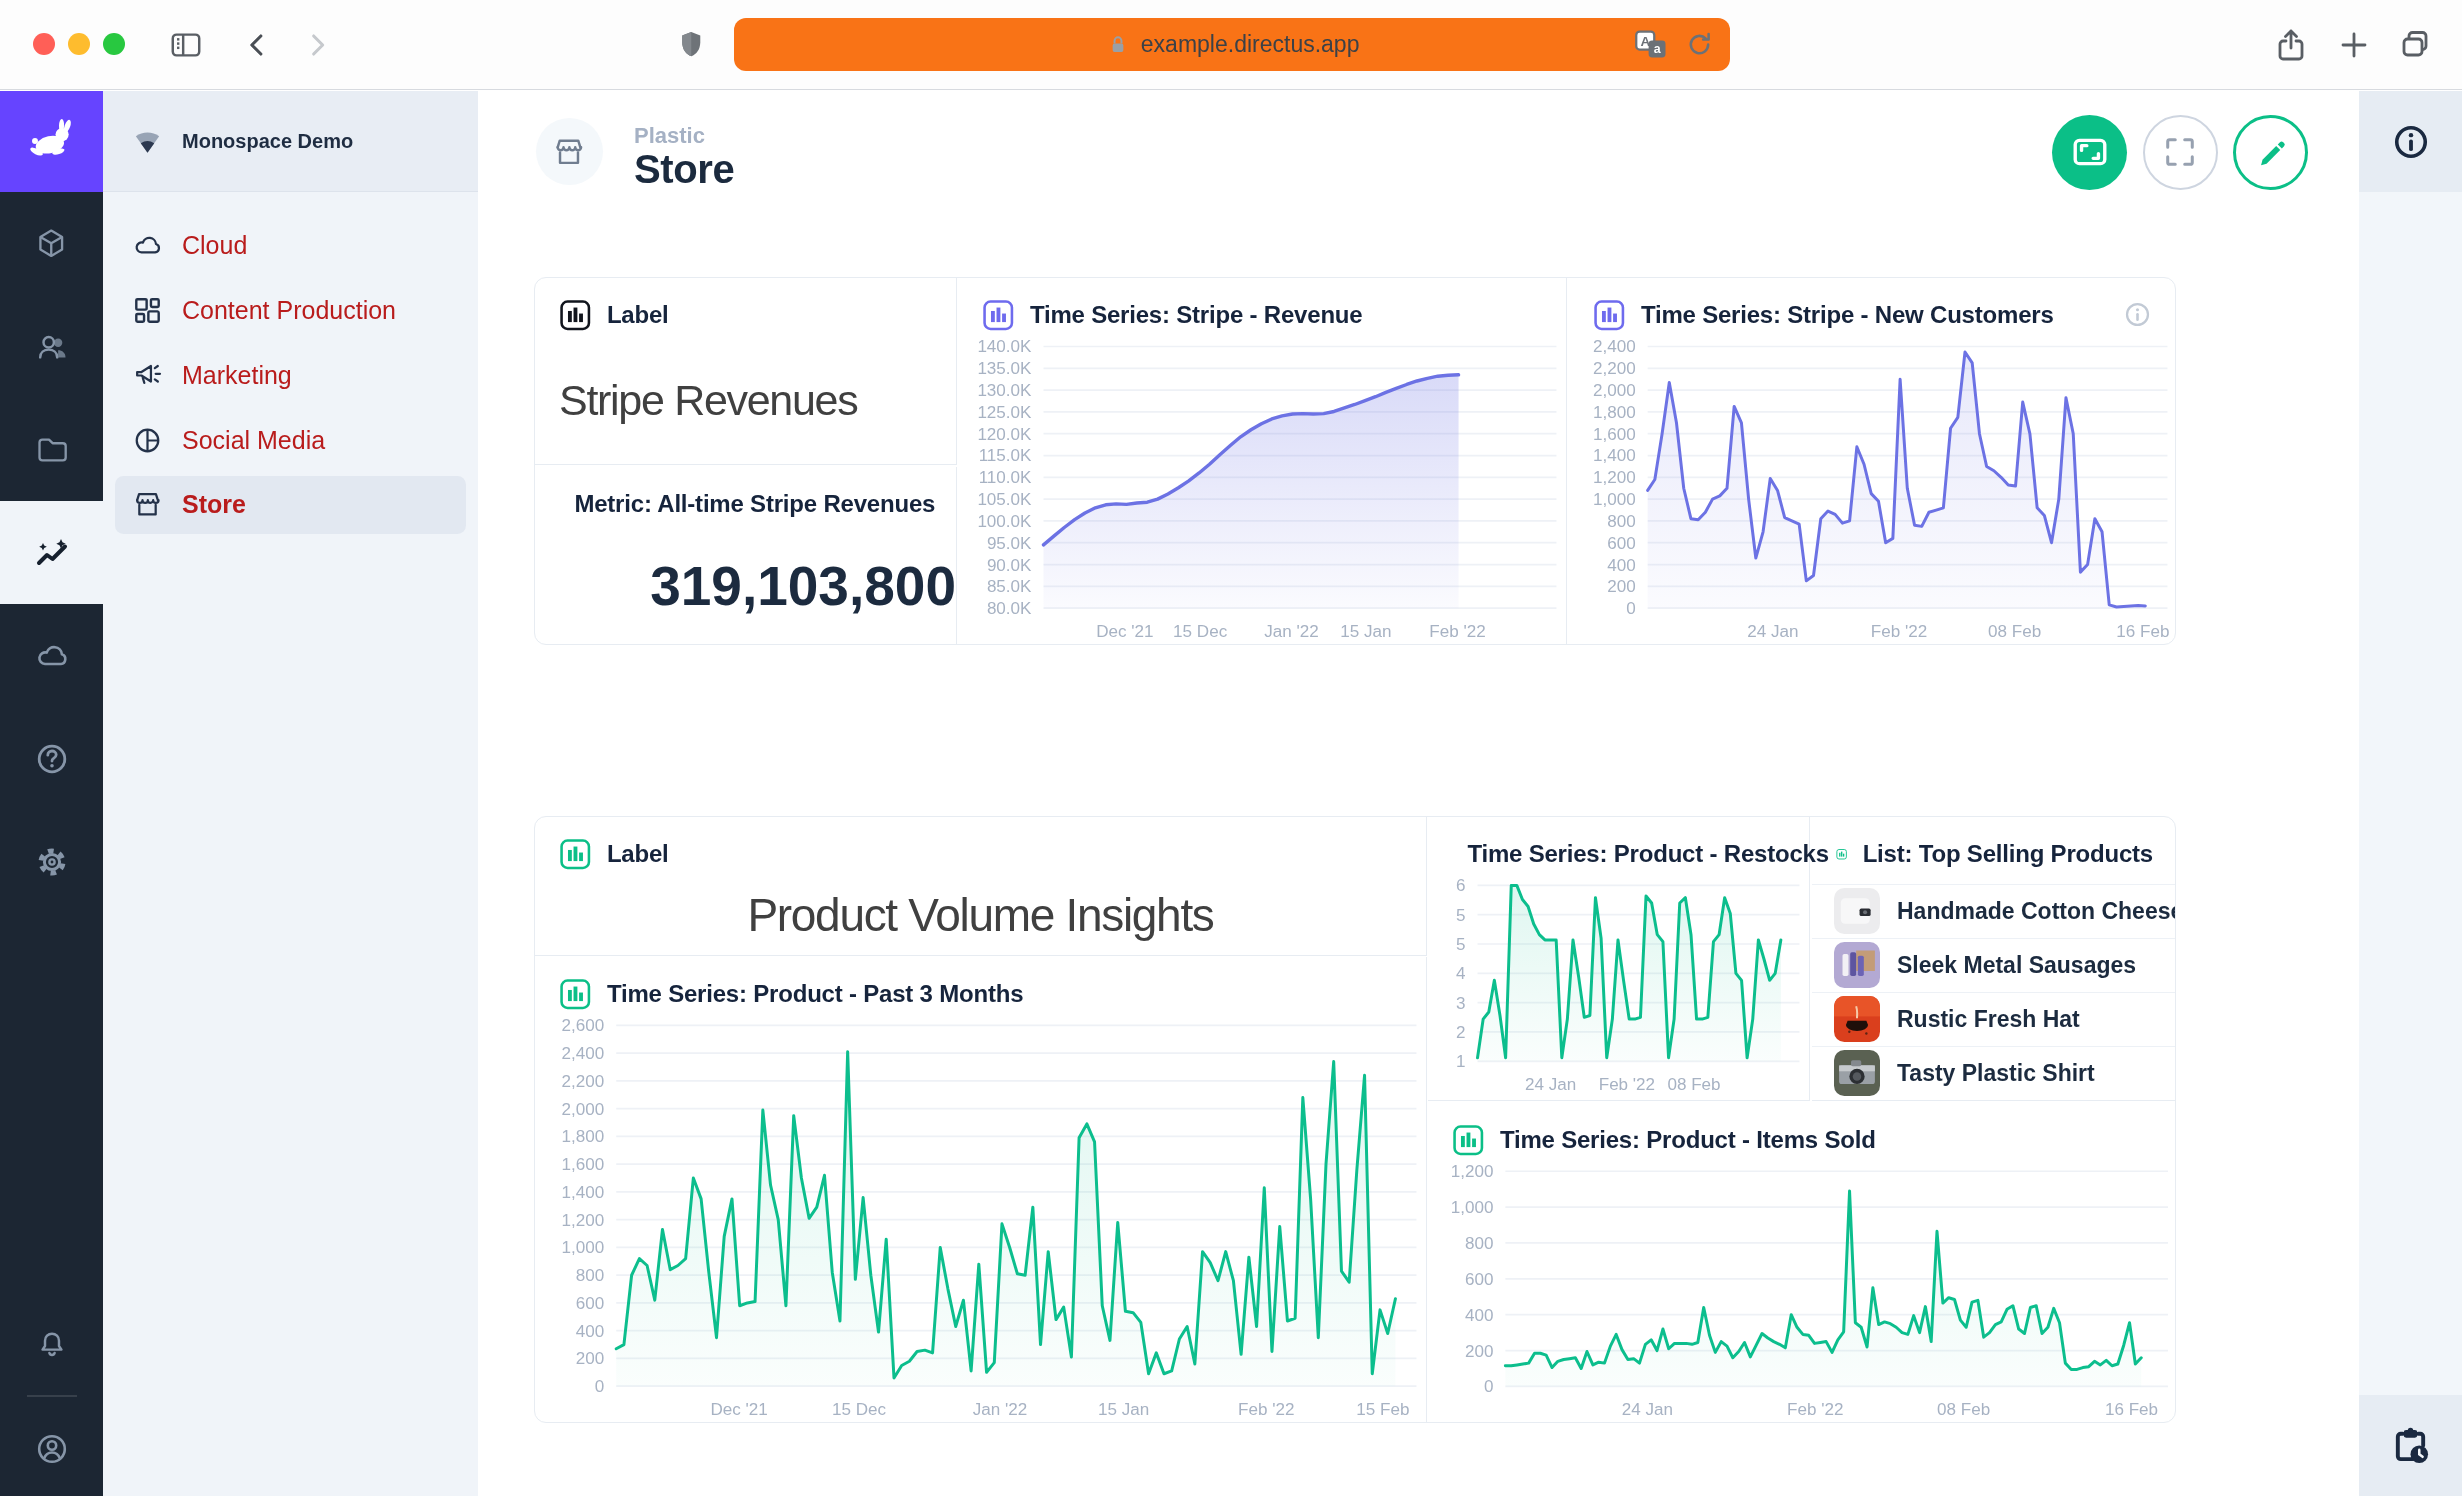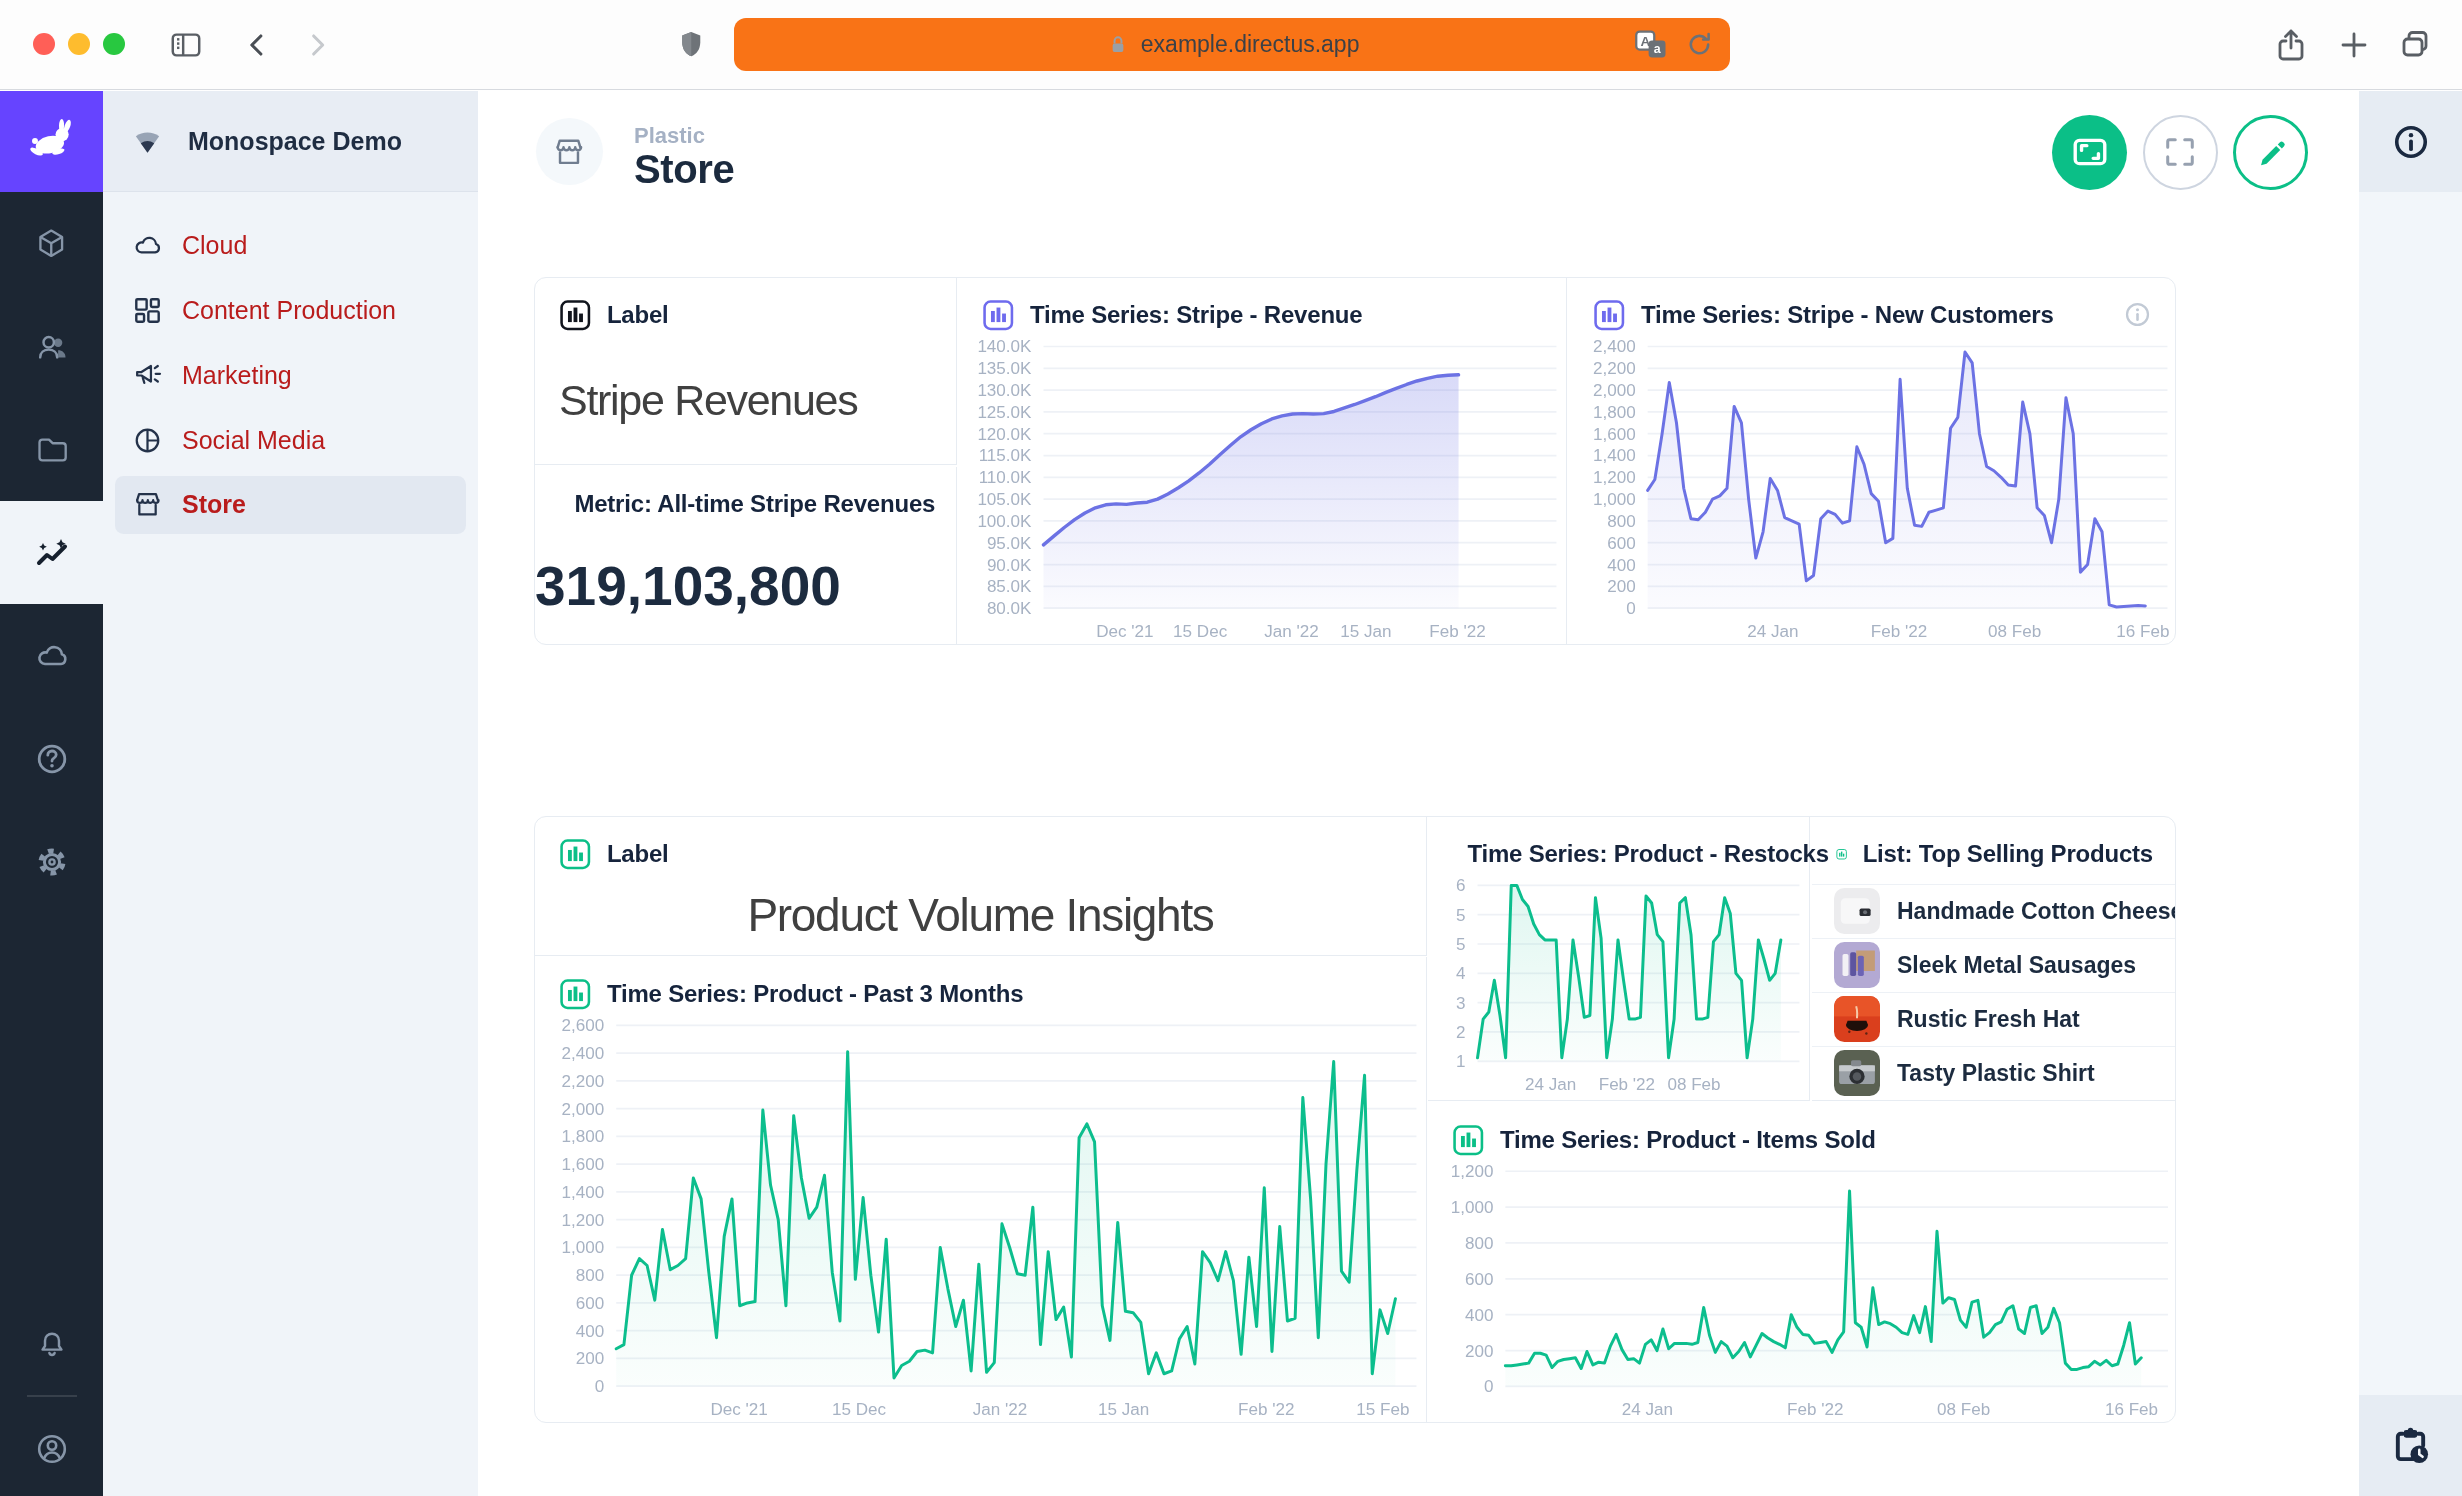--- a/index.html
+++ b/index.html
@@ -23,21 +23,21 @@
   .modulebar { width:103px; height:100%; background:#1c2633; display:flex; flex-direction:column; flex-shrink:0; }
   .logo-cell { height:101px; background:#6644ff; display:flex; align-items:center; justify-content:center; }
   .mcell { height:103px; display:flex; align-items:center; justify-content:center; color:#8695a8; }
   .mcell.active { background:#f0f4f9; color:#16202e; }
   .m-bottom { margin-top:auto; display:flex; flex-direction:column; align-items:center; }
   .m-divider { width:50px; height:1.7px; background:rgba(255,255,255,.12); margin:5.1px auto; }
 
   
   .nav { width:375px; height:100%; background:#f0f4f9; flex-shrink:0; display:flex; flex-direction:column; }
   .nav-header { height:101px; background:#e8edf4; border-bottom:1.7px solid #dde3ec; display:flex; align-items:center; padding-left:29px; gap:19px; }
-  .nav-header-label { font-size:25px; font-weight:700; color:#1f2d42;margin-left:6px; }
+  .nav-header-label { font-size:20px; font-weight:700; color:#1f2d42; }
   .nav-list { padding-top:20.5px; }
   .nav-item { height:65px; display:flex; align-items:center; padding-left:29px; gap:19px; color:#b91c1c; cursor:pointer; }
   .nav-item .nv-label { font-size:25px; font-weight:500; }
   .nav-item.selected { height:58px; margin:3.4px 12px; padding-left:17px; background:#e2e8f1; border-radius:8.5px; }
 
   
   .main { flex:1; background:#fff; position:relative; }
   .page-header { position:absolute; left:56px; top:27px; right:51px; height:77px; }
   .hdr-avatar { position:absolute; left:1.7px; top:0; width:67px; height:67px; border-radius:50%; background:#f4f8fb; display:flex; align-items:center; justify-content:center; color:#7280929; }
   .hdr-breadcrumb { position:absolute; left:100px; top:5.1px; font-size:22px; font-weight:600; color:#a5b1c4; }
@@ -55,21 +55,21 @@
   .cell { position:absolute; display:flex; flex-direction:column; }
   .br { border-right:1.7px solid #e7ecf2; }
   .bb { border-bottom:1.7px solid #e7ecf2; }
   .panel-header { display:flex; align-items:center; gap:15.4px; padding:20.5px 24px 5.1px 24px; flex-shrink:0; }
   .panel-title { font-size:24px; font-weight:700; color:#16243c; letter-spacing:-0.2px; white-space:nowrap; }
   .panel-header .spacer { flex:1; }
   .chart-body { flex:1; position:relative; overflow:hidden; }
   .label-content { flex:1; display:flex; align-items:center; }
   .big-label { font-size:43px; font-weight:400; color:#404040; letter-spacing:-1.3px; padding-left:24px; white-space:nowrap; }
   .big-label.centered { padding-left:0; width:100%; text-align:center; font-size:46px; }
-  .metric-content { flex:1; display:flex; align-items:center; justify-content:flex-start; }
+  .metric-content { flex:1; display:flex; align-items:center; justify-content:flex-end; }
   .metric-value { font-size:55px; font-weight:800; color:#1c2b3f; letter-spacing:0; }
 
   
   .list-rows { flex:1; display:flex; flex-direction:column; margin-top:8.5px; }
   .list-row { flex:1; display:flex; align-items:center; gap:17px; padding:0 22px; border-top:1.7px solid #edf1f6; }
   .thumb { width:46px; height:46px; border-radius:10.3px; flex-shrink:0; overflow:hidden; }
   .list-label { font-size:23px; font-weight:700; color:#1c2b3f; white-space:nowrap; }
 
   
   .rightbar { width:103px; height:100%; background:#f2f6fa; flex-shrink:0; display:flex; flex-direction:column; }

